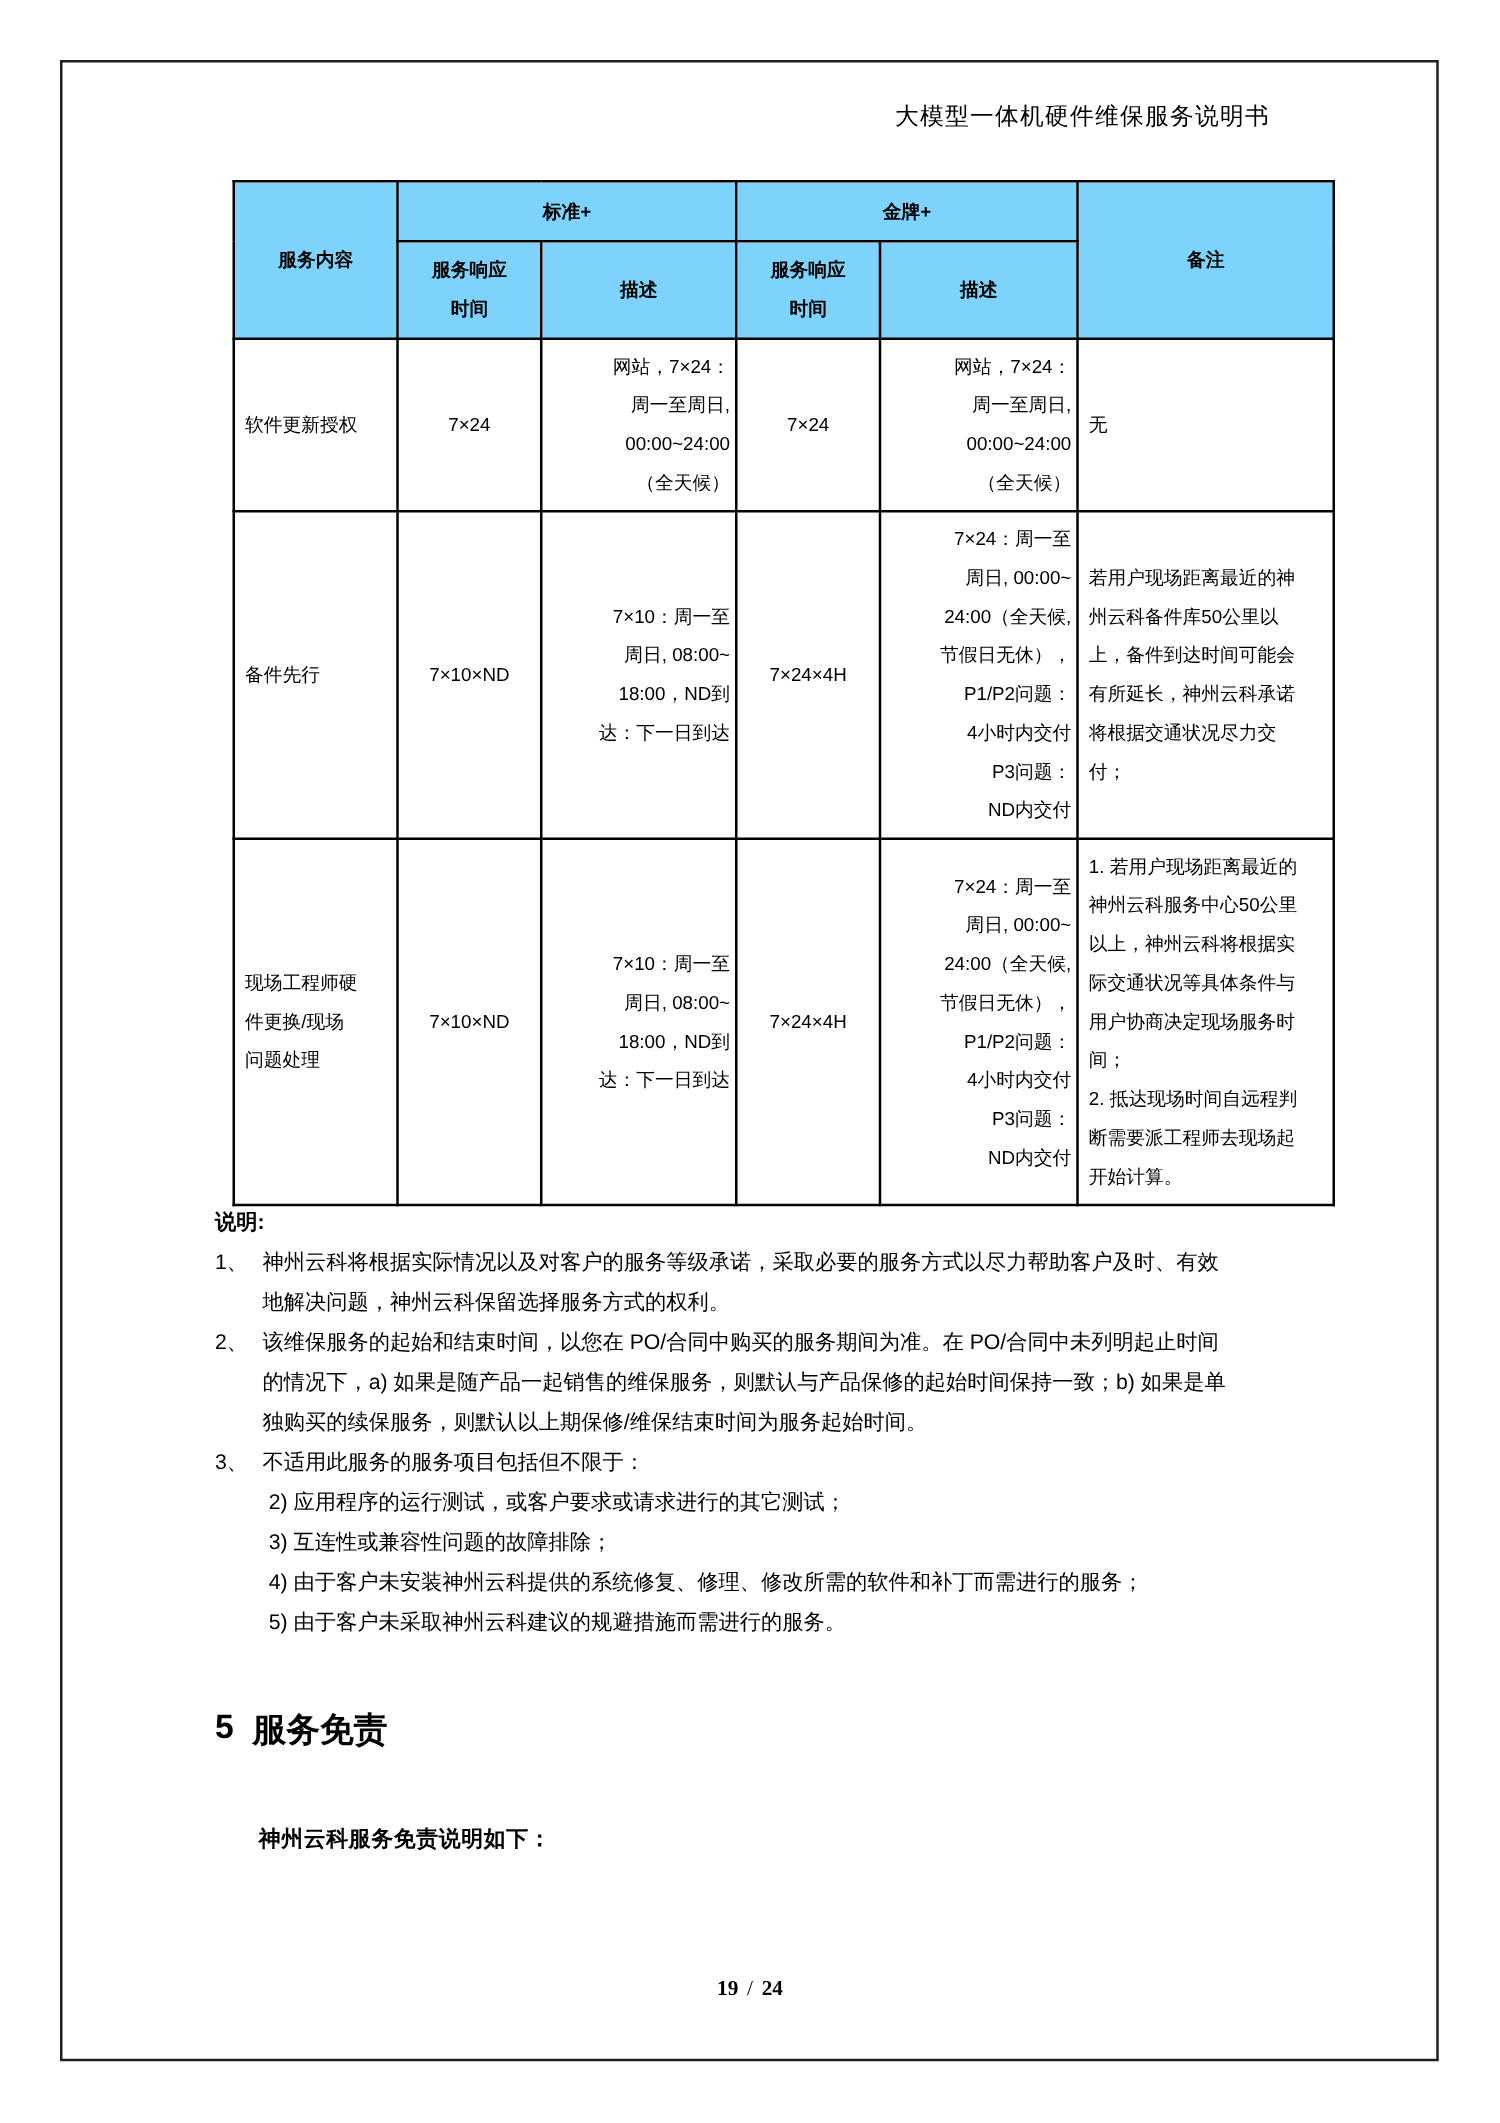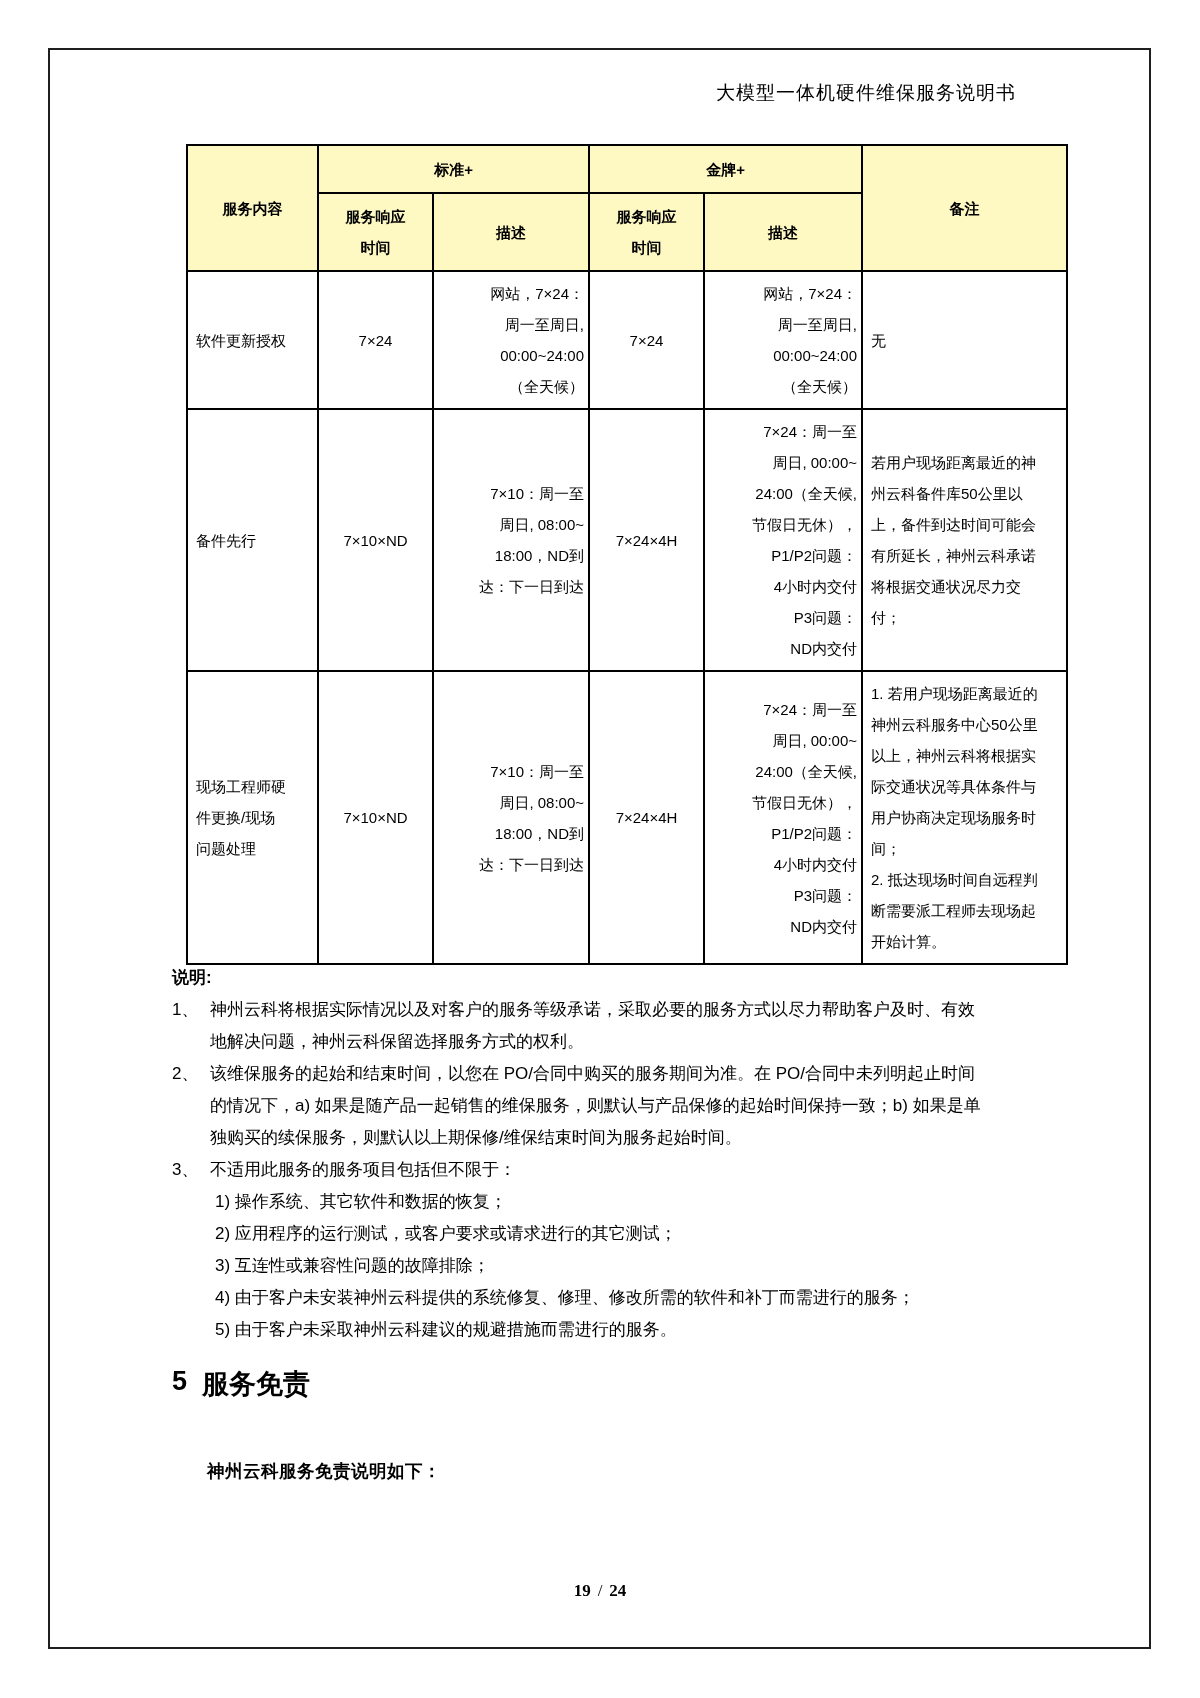--- a/index.html
+++ b/index.html
@@ -22,21 +22,21 @@
   
   .svc-table {
     position:absolute; left:186px; top:144px;
     width:880px; border-collapse:collapse; table-layout:fixed;
   }
   .svc-table td {
     border:2px solid #000; vertical-align:middle;
     font-size:15px; line-height:31px; overflow:hidden;
   }
   .th {
-    background:#fef9c3; font-weight:bold; text-align:center;
+    background:#7dd3fc; font-weight:bold; text-align:center;
     font-size:16px; line-height:30px; white-space:pre-line; padding:2px;
   }
   .cell-service { text-align:left; padding:4px 4px 4px 8px; white-space:pre-line; }
   .cell-time    { text-align:center; padding:0; }
   .cell-desc    { text-align:right; padding:6px 4px 6px 11px; white-space:pre-line; }
   .cell-remark  { text-align:left; padding:6px 3px 6px 8px; white-space:pre-line; }
   
   .notes {
     position:absolute; left:172px; top:962px; width:812px;
     font-size:17px; line-height:32px;
@@ -169,21 +169,20 @@
     <span class="note-text">神州云科将根据实际情况以及对客户的服务等级承诺，采取必要的服务方式以尽力帮助客户及时、有效地解决问题，神州云科保留选择服务方式的权利。</span>
   </div>
   <div class="note-row">
     <span class="note-num">2、</span>
     <span class="note-text">该维保服务的起始和结束时间，以您在 PO/合同中购买的服务期间为准。在 PO/合同中未列明起止时间的情况下，a) 如果是随产品一起销售的维保服务，则默认与产品保修的起始时间保持一致；b) 如果是单独购买的续保服务，则默认以上期保修/维保结束时间为服务起始时间。</span>
   </div>
   <div class="note-row">
     <span class="note-num">3、</span>
     <span class="note-text">不适用此服务的服务项目包括但不限于：</span>
   </div>
-  <div class="subitem">1) 操作系统、其它软件和数据的恢复；</div>
   <div class="subitem">2) 应用程序的运行测试，或客户要求或请求进行的其它测试；</div>
   <div class="subitem">3) 互连性或兼容性问题的故障排除；</div>
   <div class="subitem">4) 由于客户未安装神州云科提供的系统修复、修理、修改所需的软件和补丁而需进行的服务；</div>
   <div class="subitem">5) 由于客户未采取神州云科建议的规避措施而需进行的服务。</div>
 </div>
 
 <div class="section-heading">
   <span class="section-number">5</span>
   <span>服务免责</span>
 </div>

